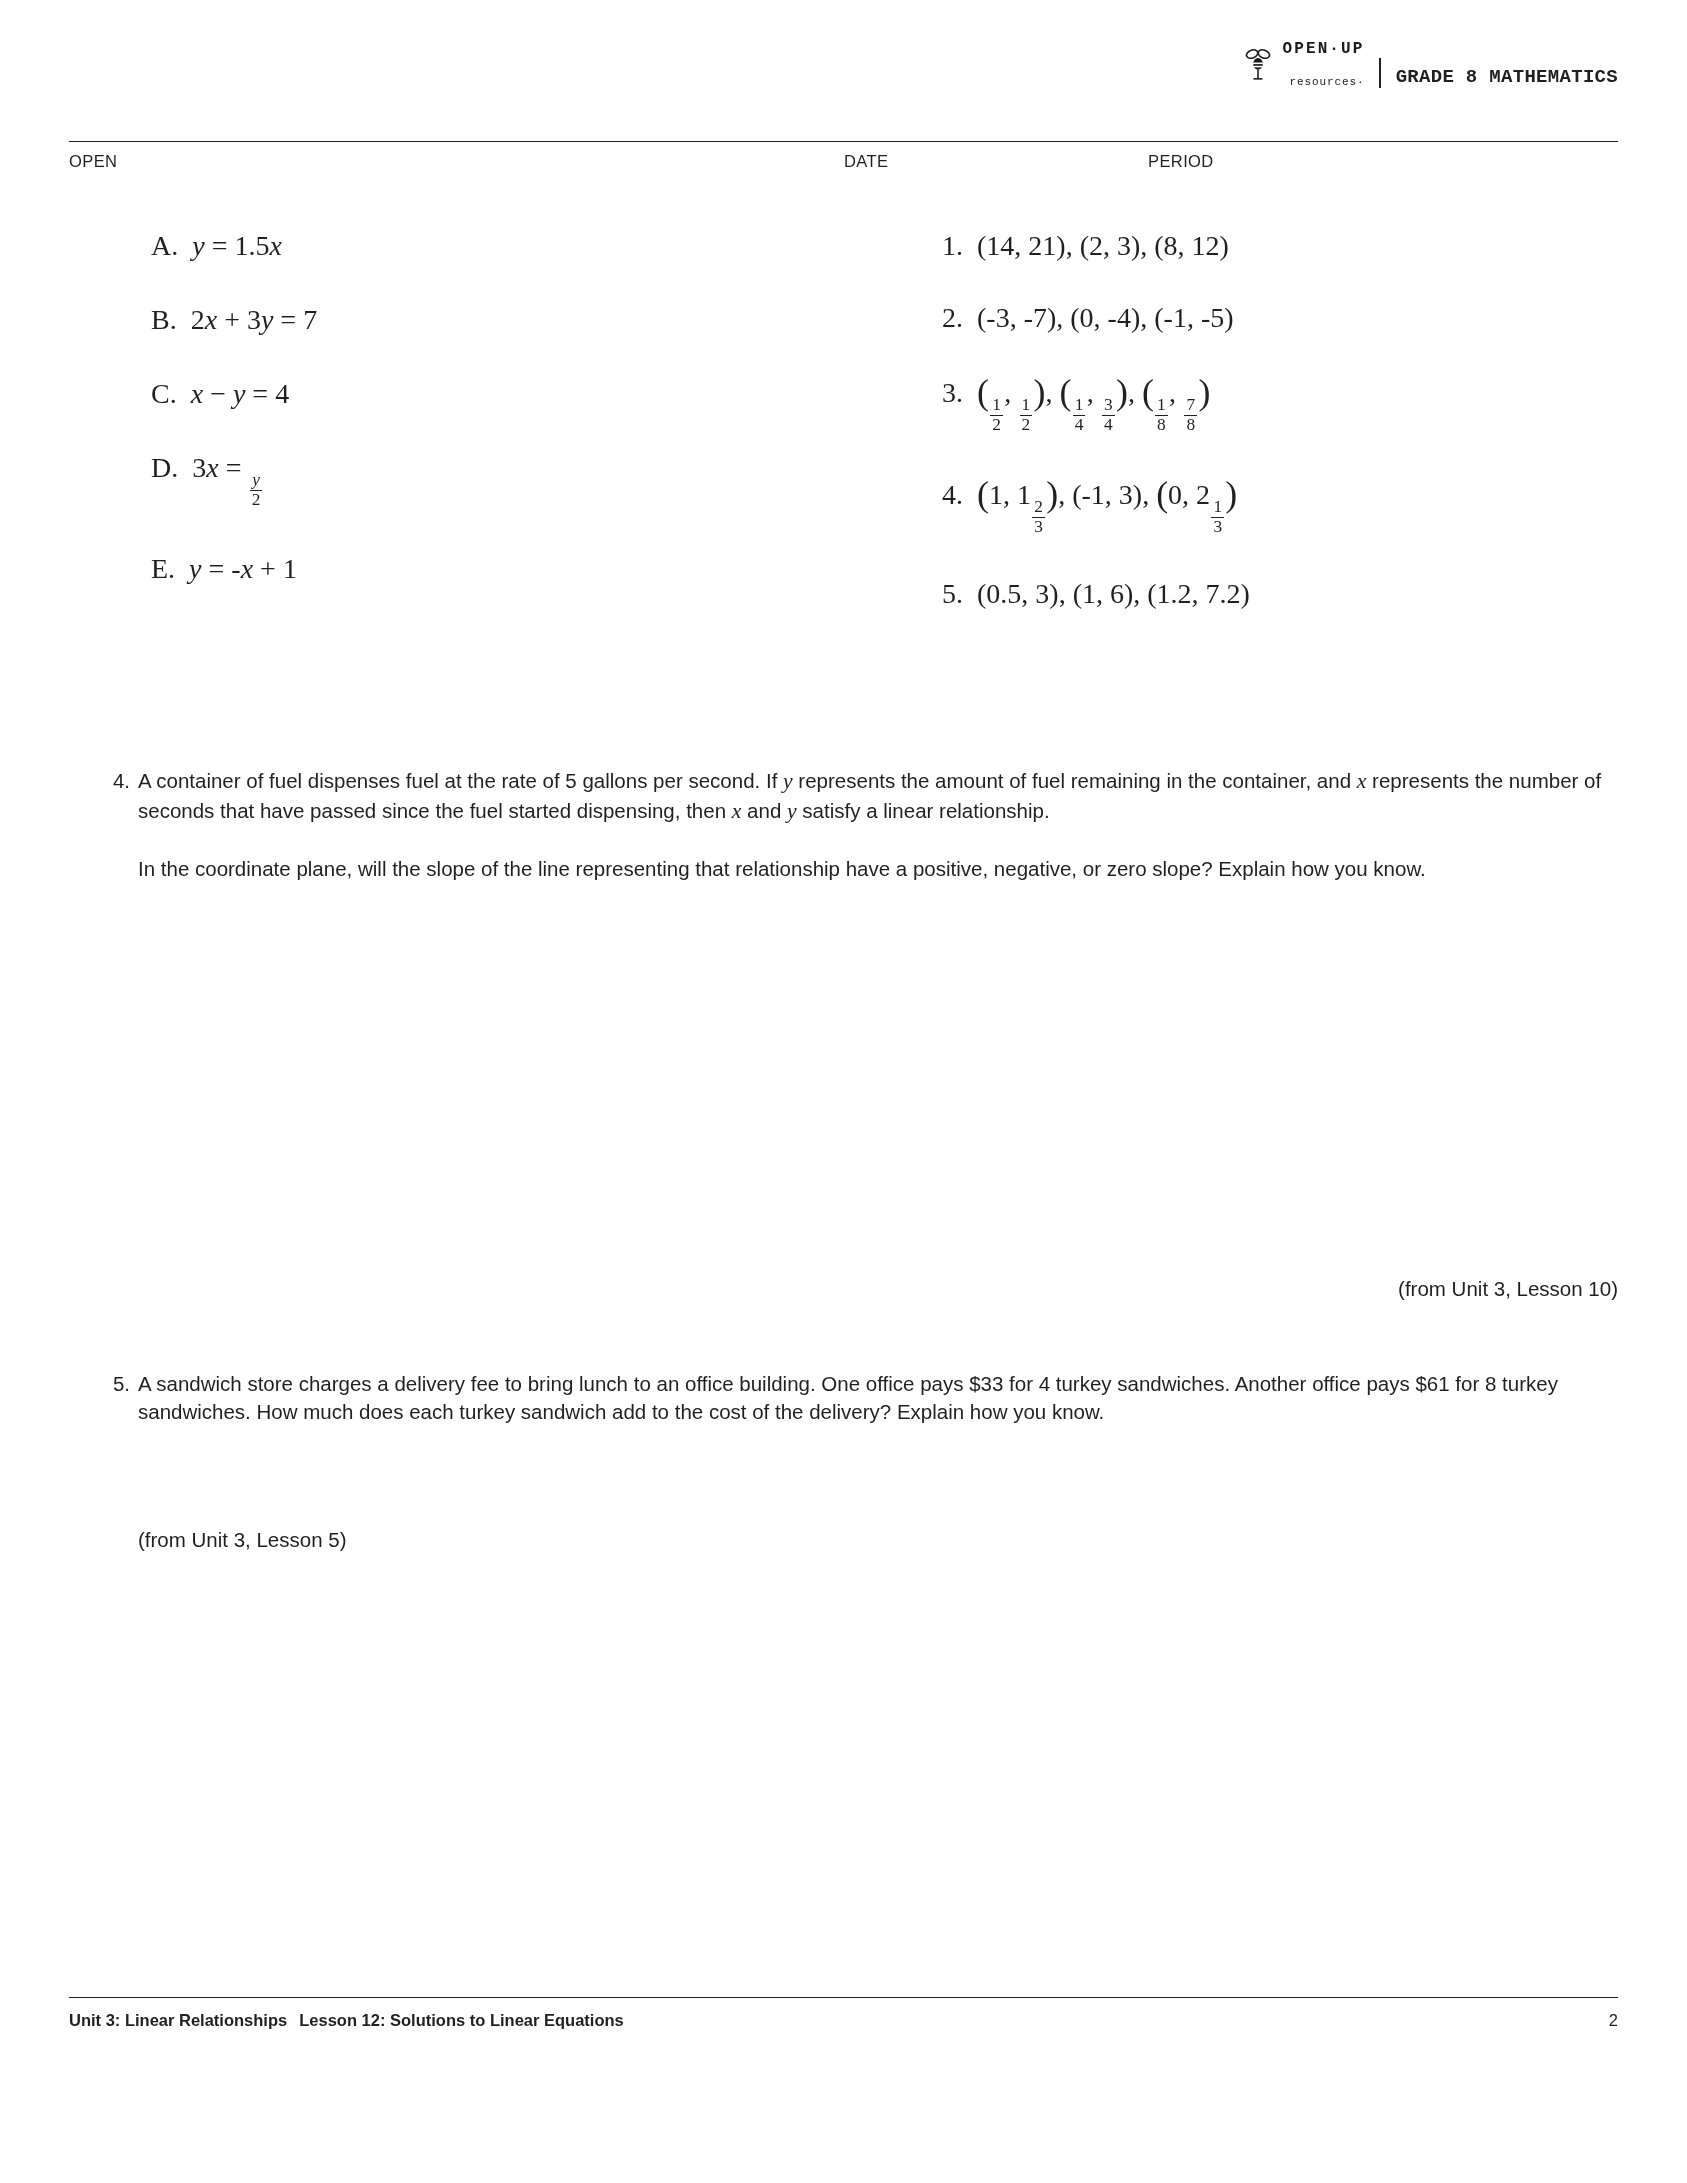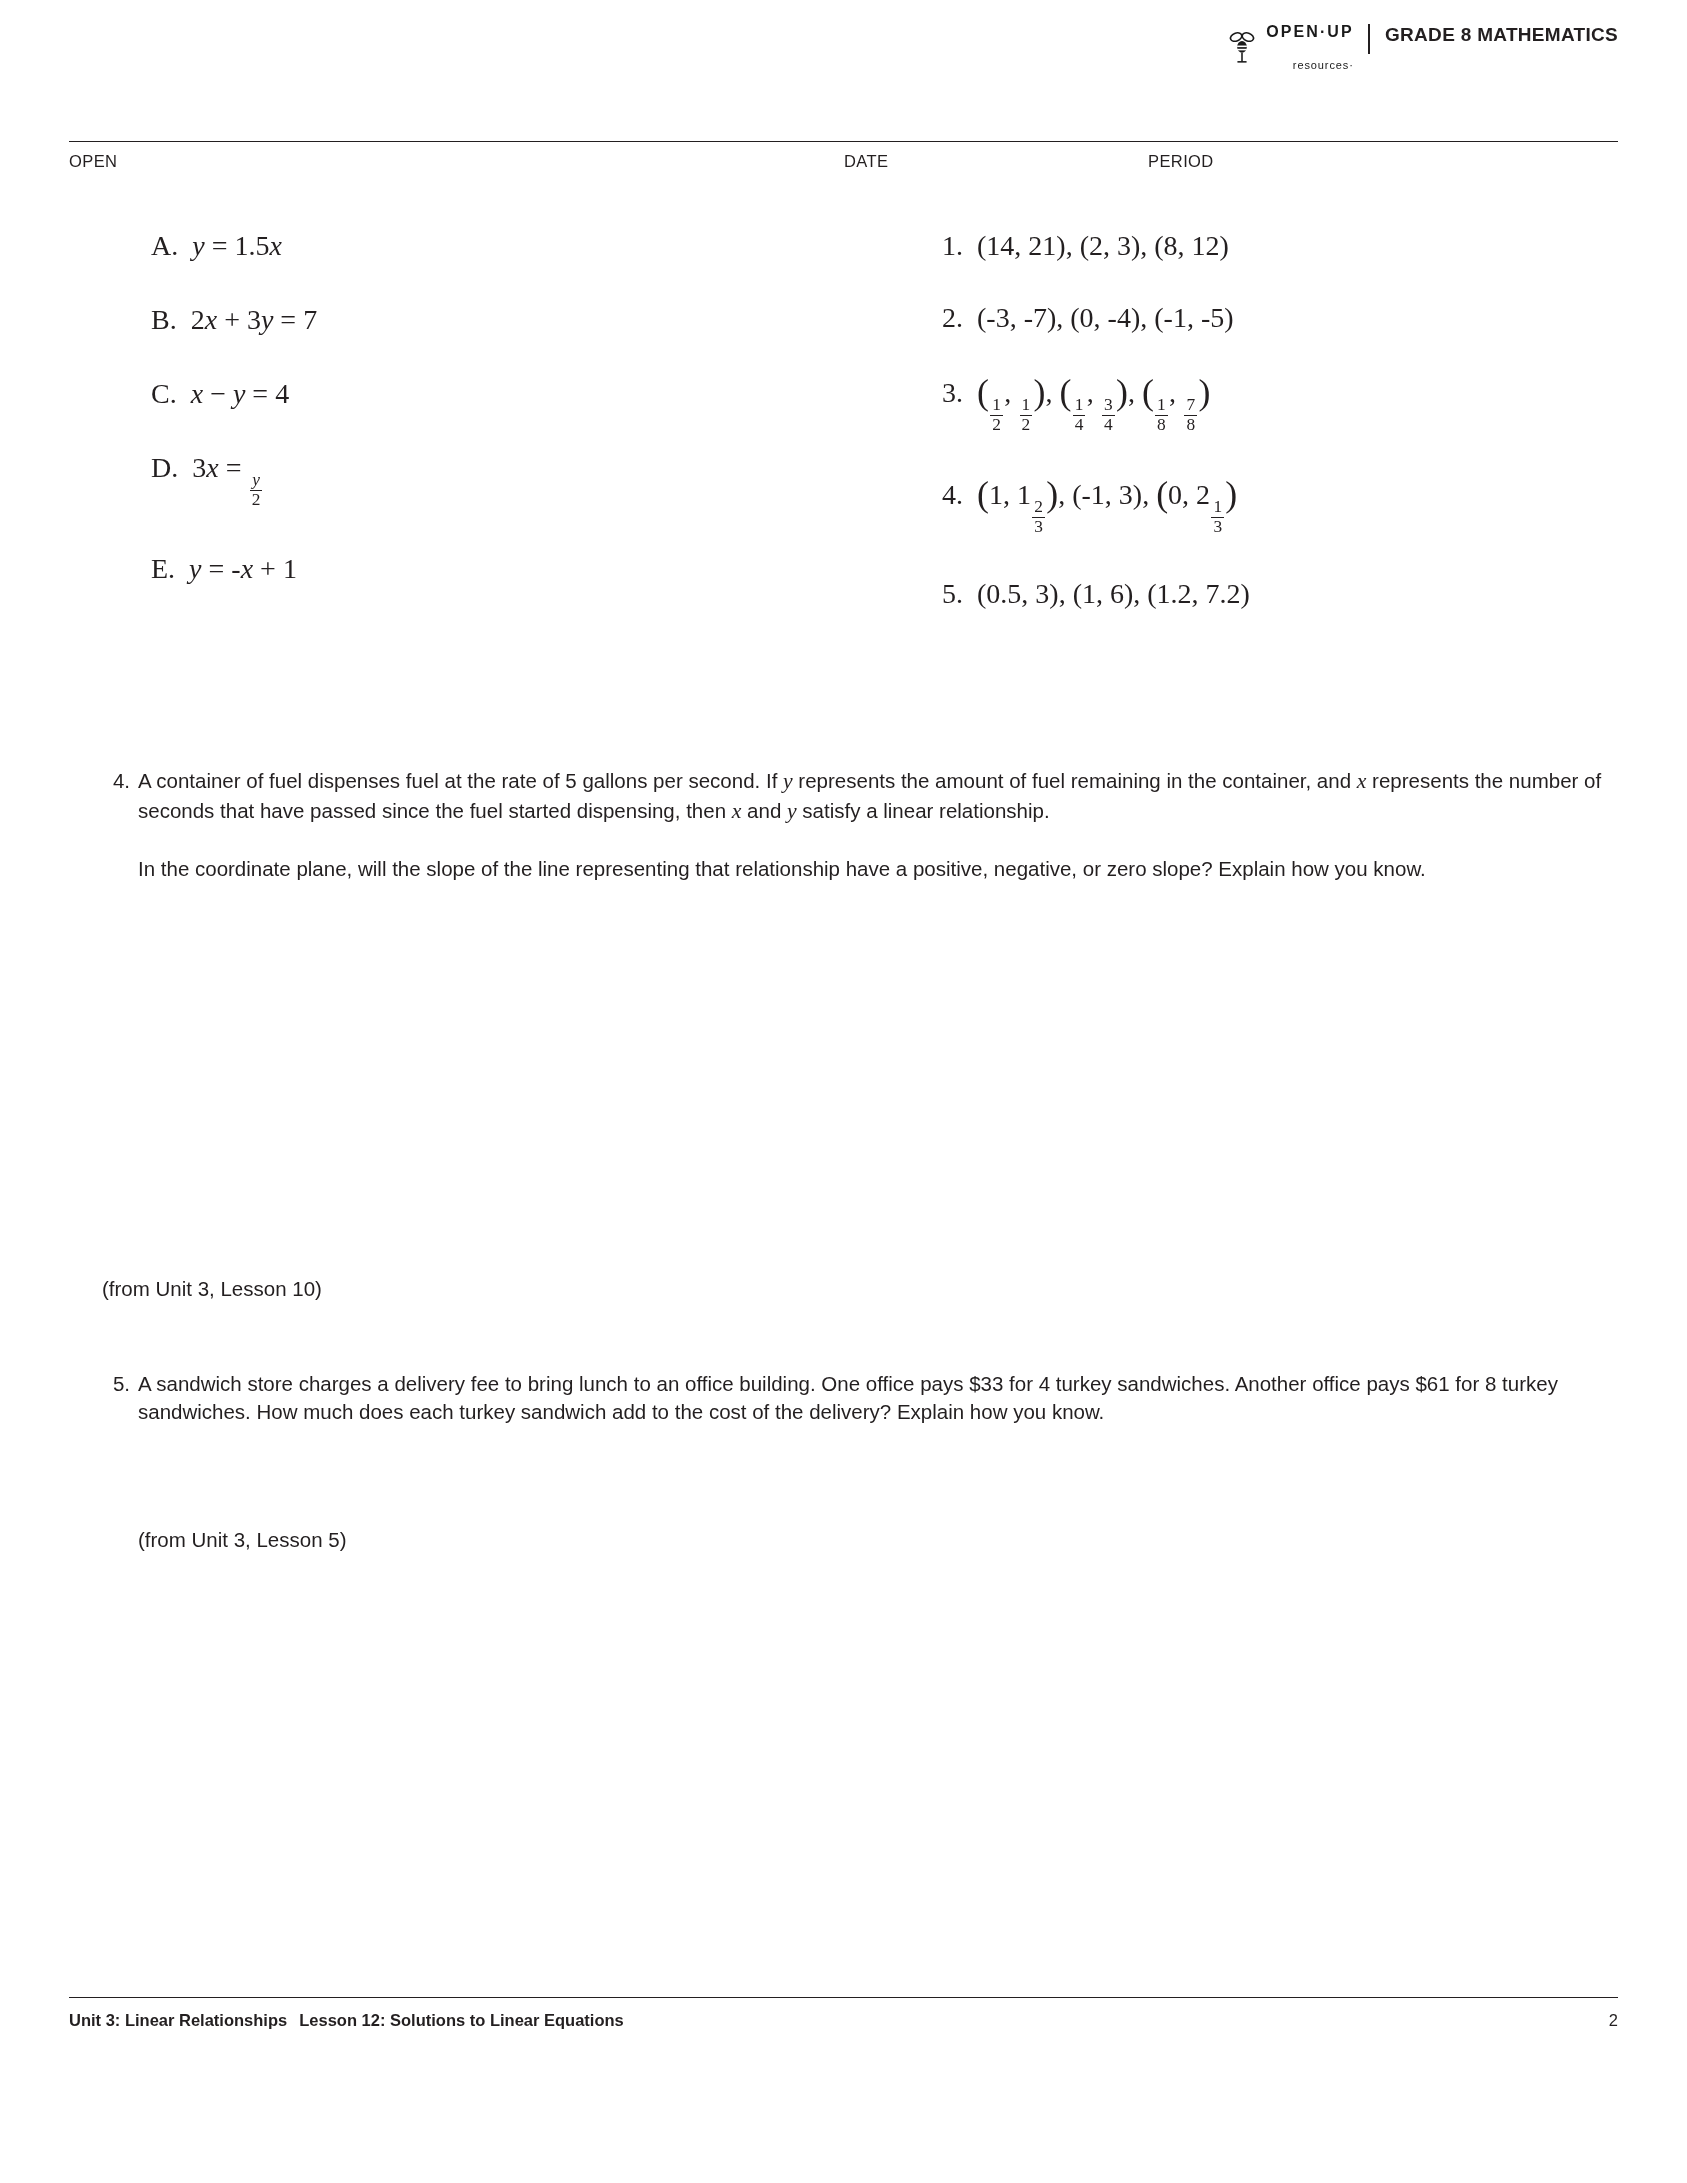--- a/index.html
+++ b/index.html
@@ -19,25 +19,26 @@
     position: relative;
     width: 1687px;
     height: 2183px;
     box-sizing: border-box;
     padding: 0 69px;
   }
 
   
   .header {
     position: absolute;
-    top: 24px;
+    top: 48px;
     right: 69px;
     display: flex;
-    align-items: flex-start;
+    align-items: flex-end;
     height: 40px;
+    font-family: Liberation Mono, monospace;
   }
   .logo {
     display: flex;
     align-items: center;
     gap: 9.3px;
     margin-right: 14.6px;
   }
   .bee-mark {
     position: relative;
     width: 30px;
@@ -166,21 +167,21 @@
     text-align: right;
   }
   .prob .body {
     margin-left: 69px;
   }
   .prob p { margin: 0 0 0 0; }
   .prob .gap { height: 28px; }
 
   #prob4 { top: 767px; }
   #prob4-source { position: absolute; left: 69px; top: 1277px; width: 1549px; font-size: 20.5px; color: #231f20; }
-  #prob4-source .body { margin-left: 33px; }
+  #prob4-source .body { margin-left: 33px; text-align: right; }
 
   #prob5 { top: 1370px; }
   #prob5-source { position: absolute; left: 69px; top: 1528px; width: 1549px; font-size: 20.5px; color: #231f20; }
   #prob5-source .body { margin-left: 69px; }
 
   .ital { font-family: "Liberation Serif", serif; font-style: italic; font-size: 1.06em; }
 
   
   .footer-rule {
     position: absolute;

